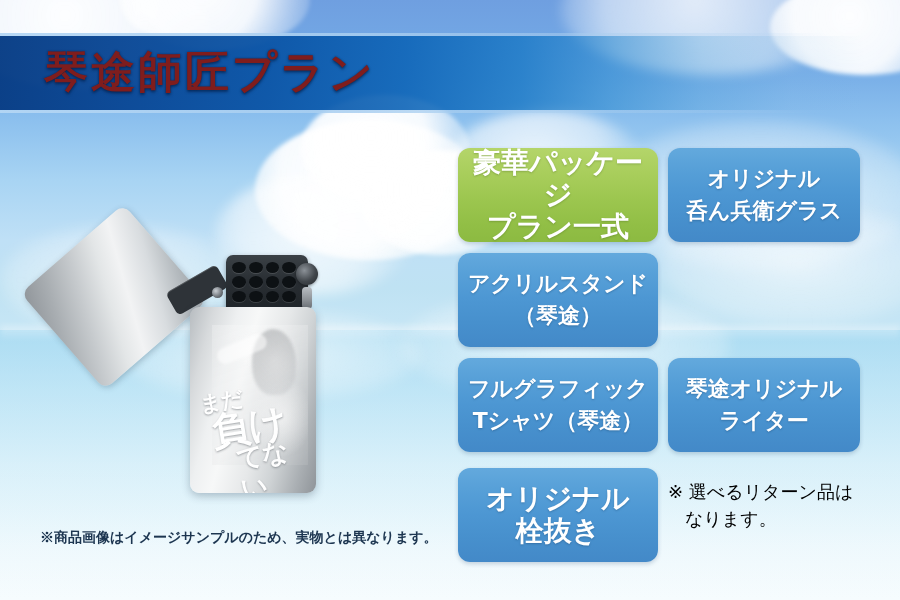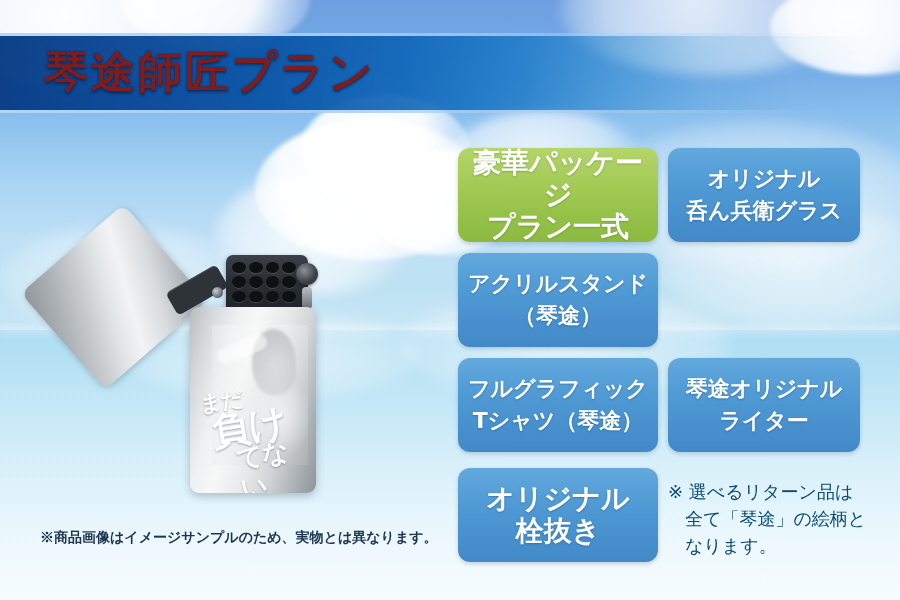--- a/index.html
+++ b/index.html
@@ -339,21 +339,21 @@
     text-shadow: 0 1px 2px rgba(70,100,30,0.35);
   }
   .perk .txt.small { font-size: 22px; }
 
   
   .return-note {
     position: absolute;
     left: 668px;
     top: 478px;
     width: 200px;
-    color: #0c4a6e;
+    color: #000000;
     font-size: 18px;
     line-height: 27px;
     font-weight: normal;
   }
   .return-note .nl {
     display: block;
     white-space: nowrap;
   }
   .return-note .nl.indent { padding-left: 17px; }
 </style>
@@ -461,17 +461,16 @@
 
   <div class="perk perk-blue" style="left:458px; top:468px; width:200px; height:94px;">
     <div class="txt">
       <div>オリジナル</div>
       <div>栓抜き</div>
     </div>
   </div>
 
   <div class="return-note">
     <span class="nl">※ 選べるリターン品は</span>
-    <span class="nl indent">全て「琴途」の絵柄と</span>
     <span class="nl indent">なります。</span>
   </div>
 
 </div>
 
 </body></html>

